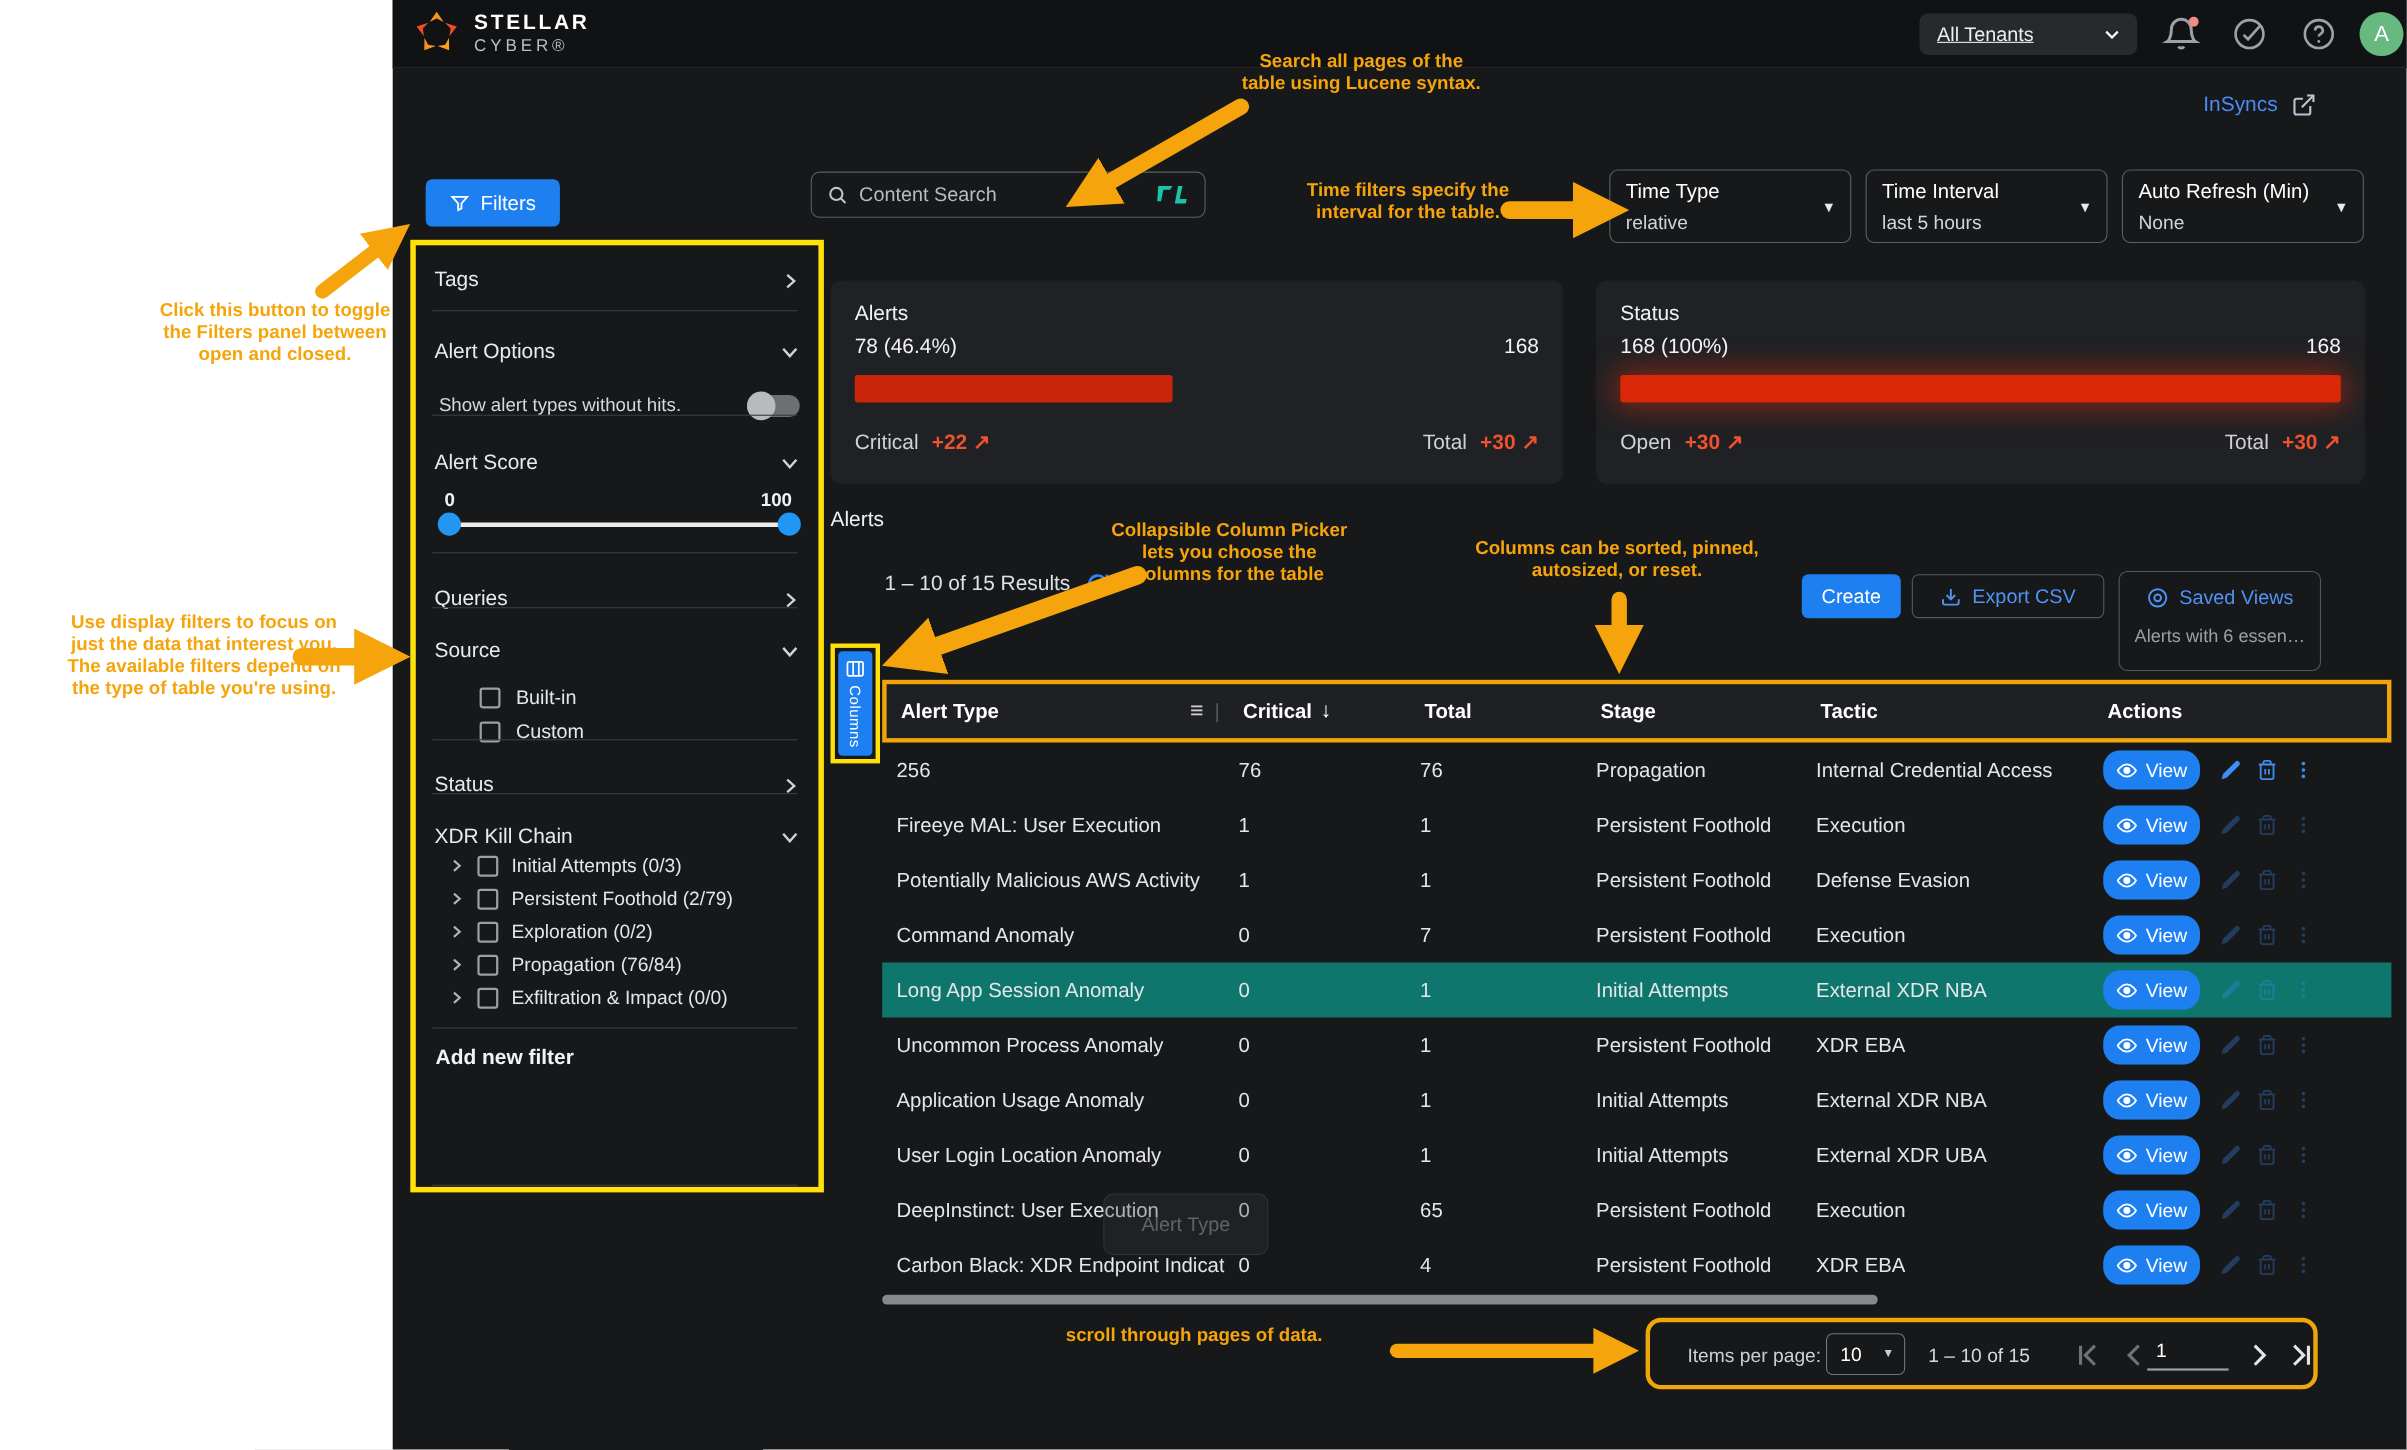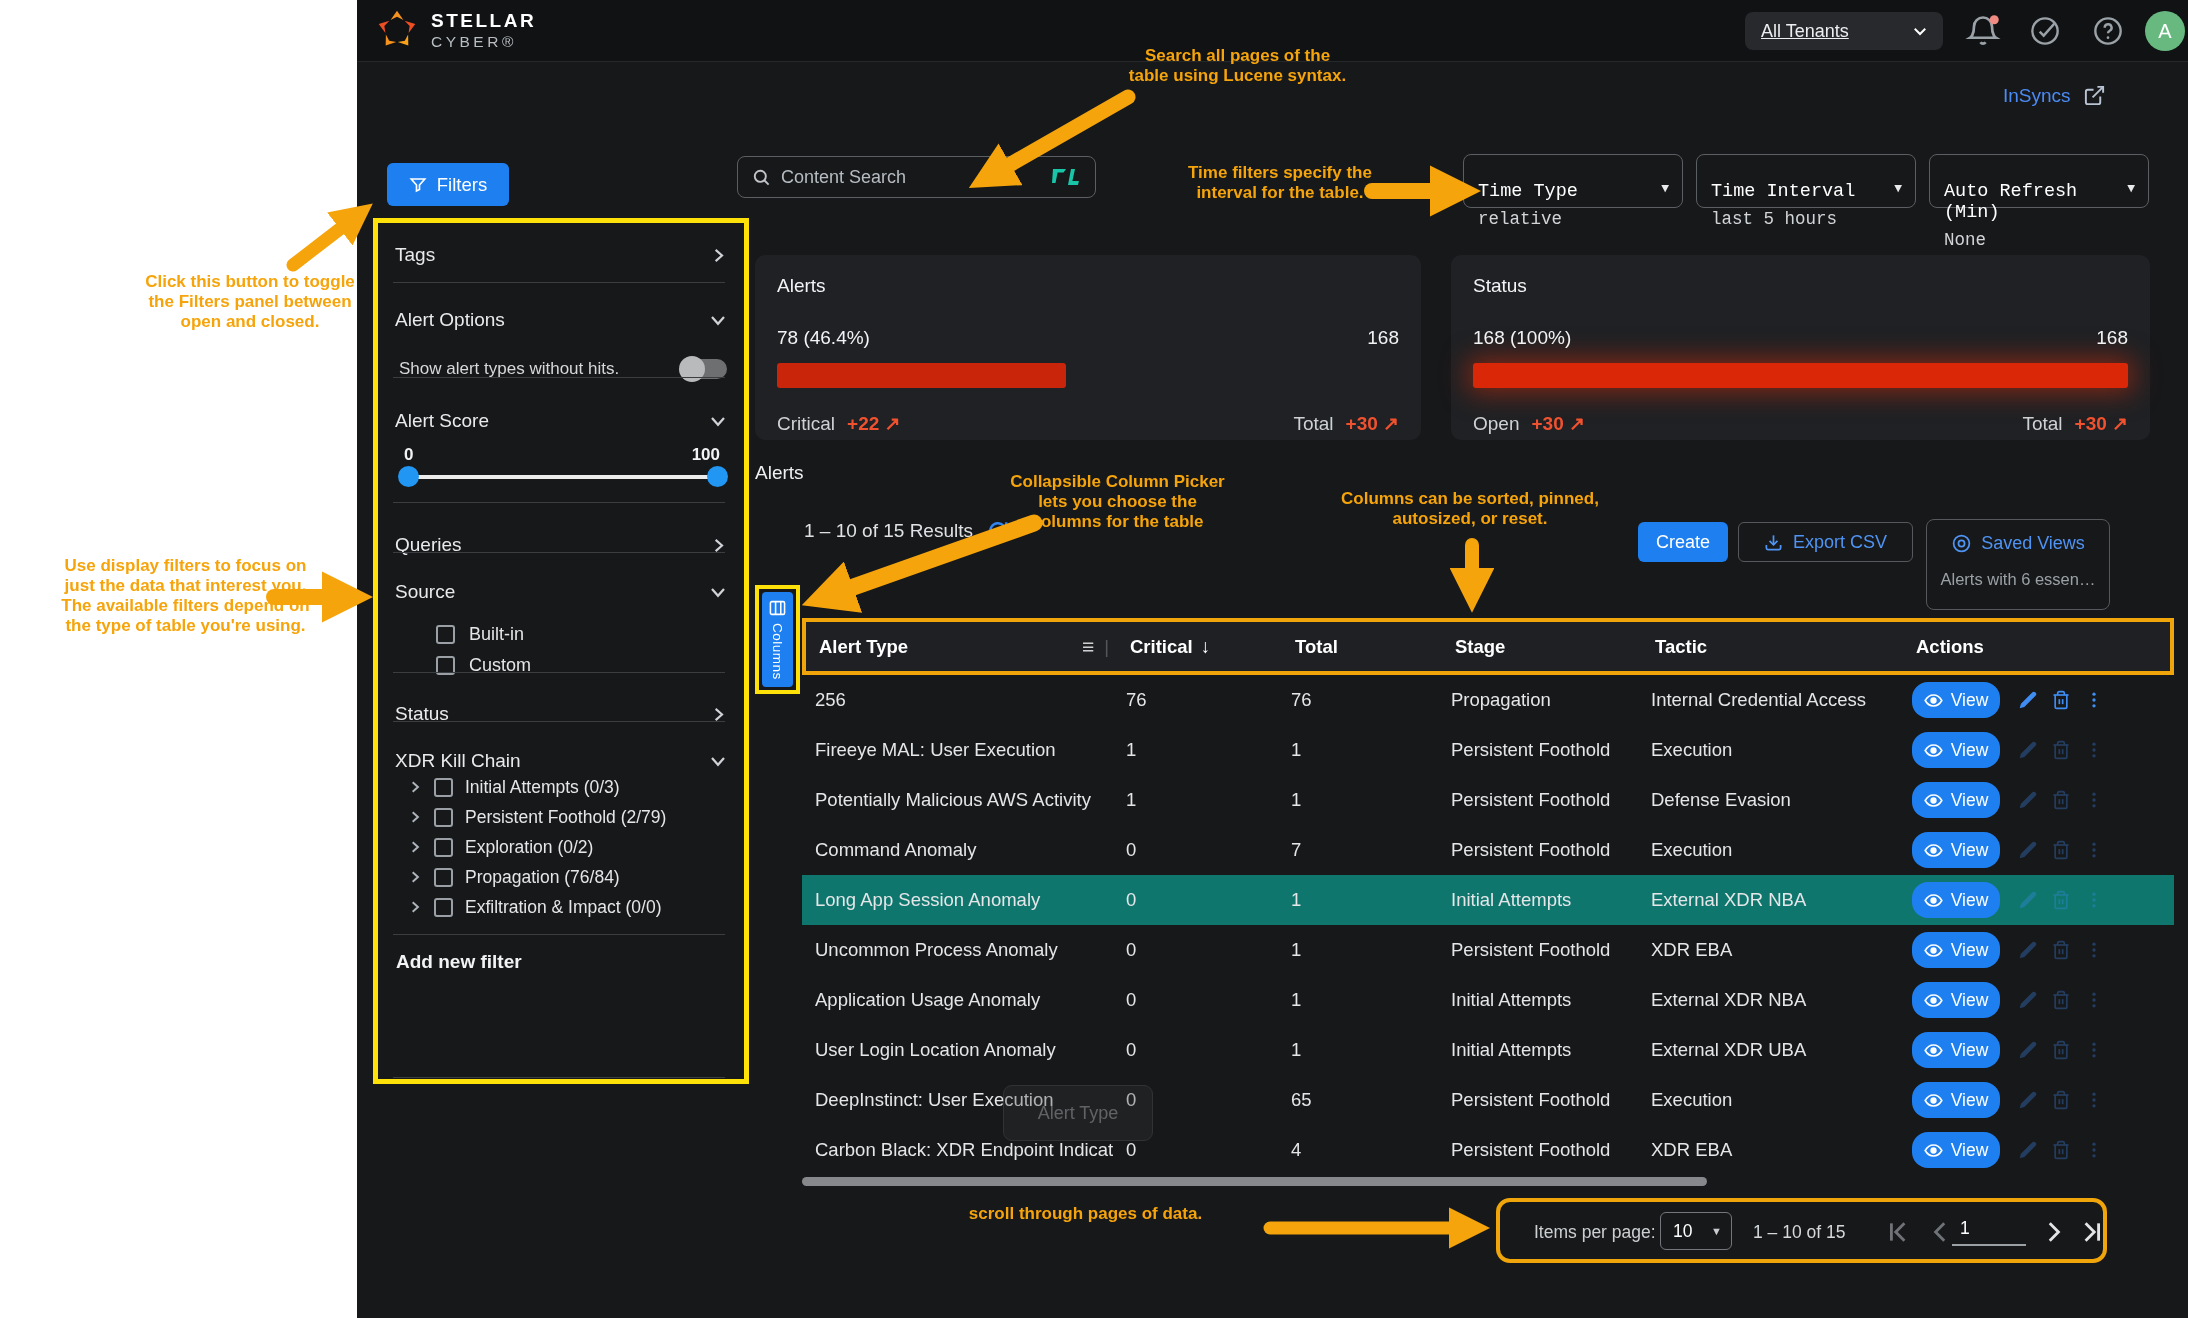--- a/index.html
+++ b/index.html
@@ -44,29 +44,29 @@
   .select-filter { position:absolute; left:18px; top:772px; width:289px; height:64px; background:transparent;
                    border:1.5px solid #8a9099; border-radius:10px; color:#dfe2e4; font-size:18px; padding:0 20px; font-family:inherit; }
   .select-filter::placeholder { color:#9aa0a6; }
 
   
   .search-box { position:absolute; left:380px; top:156px; width:359px; height:42px; border:1.5px solid #5b5f63; border-radius:8px;
                 display:flex; align-items:center; padding:0 14px; gap:10px; color:#b6bcc2; }
   .search-box input { flex:1; background:transparent; border:none; outline:none; color:#dfe2e4; font-size:18px; font-family:inherit; }
   .search-box input::placeholder { color:#b6bcc2; }
   .timebar { position:absolute; left:1106px; top:154px; display:flex; gap:13px; }
-  .time-box { position:relative; width:220px; height:50px; border:1.5px solid #5b5f63; border-radius:8px; padding:26px 14px;font-family:Liberation Mono, monospace; }
+  .time-box { position:relative; width:220px; height:67px; border:1.5px solid #5b5f63; border-radius:8px; padding:8px 14px; }
   .time-label { color:#fff; font-size:18.5px; }
   .time-value { color:#d2d5d8; font-size:17.5px; margin-top:7px; }
   .dd-arrow { position:absolute; right:13px; top:26px; color:#e8eaec; font-size:13px; }
 
   
   .card { position:absolute; top:255px; height:185px; background:#1f2124; border-radius:10px; padding:20px 22px; }
   .card-title { color:#f2f3f4; font-size:19px; }
-  .card-metrics { display:flex; justify-content:space-between; color:#f2f3f4; font-size:19px; margin-top:30px; }
+  .card-metrics { display:flex; justify-content:space-between; color:#f2f3f4; font-size:19px; margin-top:8px; }
   .bar-wrap { margin-top:14px; height:25px; }
   .bar-fill { height:25px; border-radius:3px; background:#c9250b; }
   .bar-glow { background:#da2708; box-shadow:0 0 26px 5px rgba(224,45,10,.5); }
   .card-footer { display:flex; justify-content:space-between; margin-top:24px; font-size:19px; color:#cfd2d4; }
   .delta { color:#f0512f; font-weight:bold; margin-left:12px; }
 
   
   .sec-title { position:absolute; left:398px; top:462px; color:#eef0f1; font-size:19px; }
   .results { position:absolute; left:447px; top:520px; display:flex; align-items:center; gap:14px; color:#dfe2e4; font-size:19px; }
   .create-btn { position:absolute; left:1281px; top:522px; width:90px; height:40px; background:#1e80f0; border:none; border-radius:6px;

